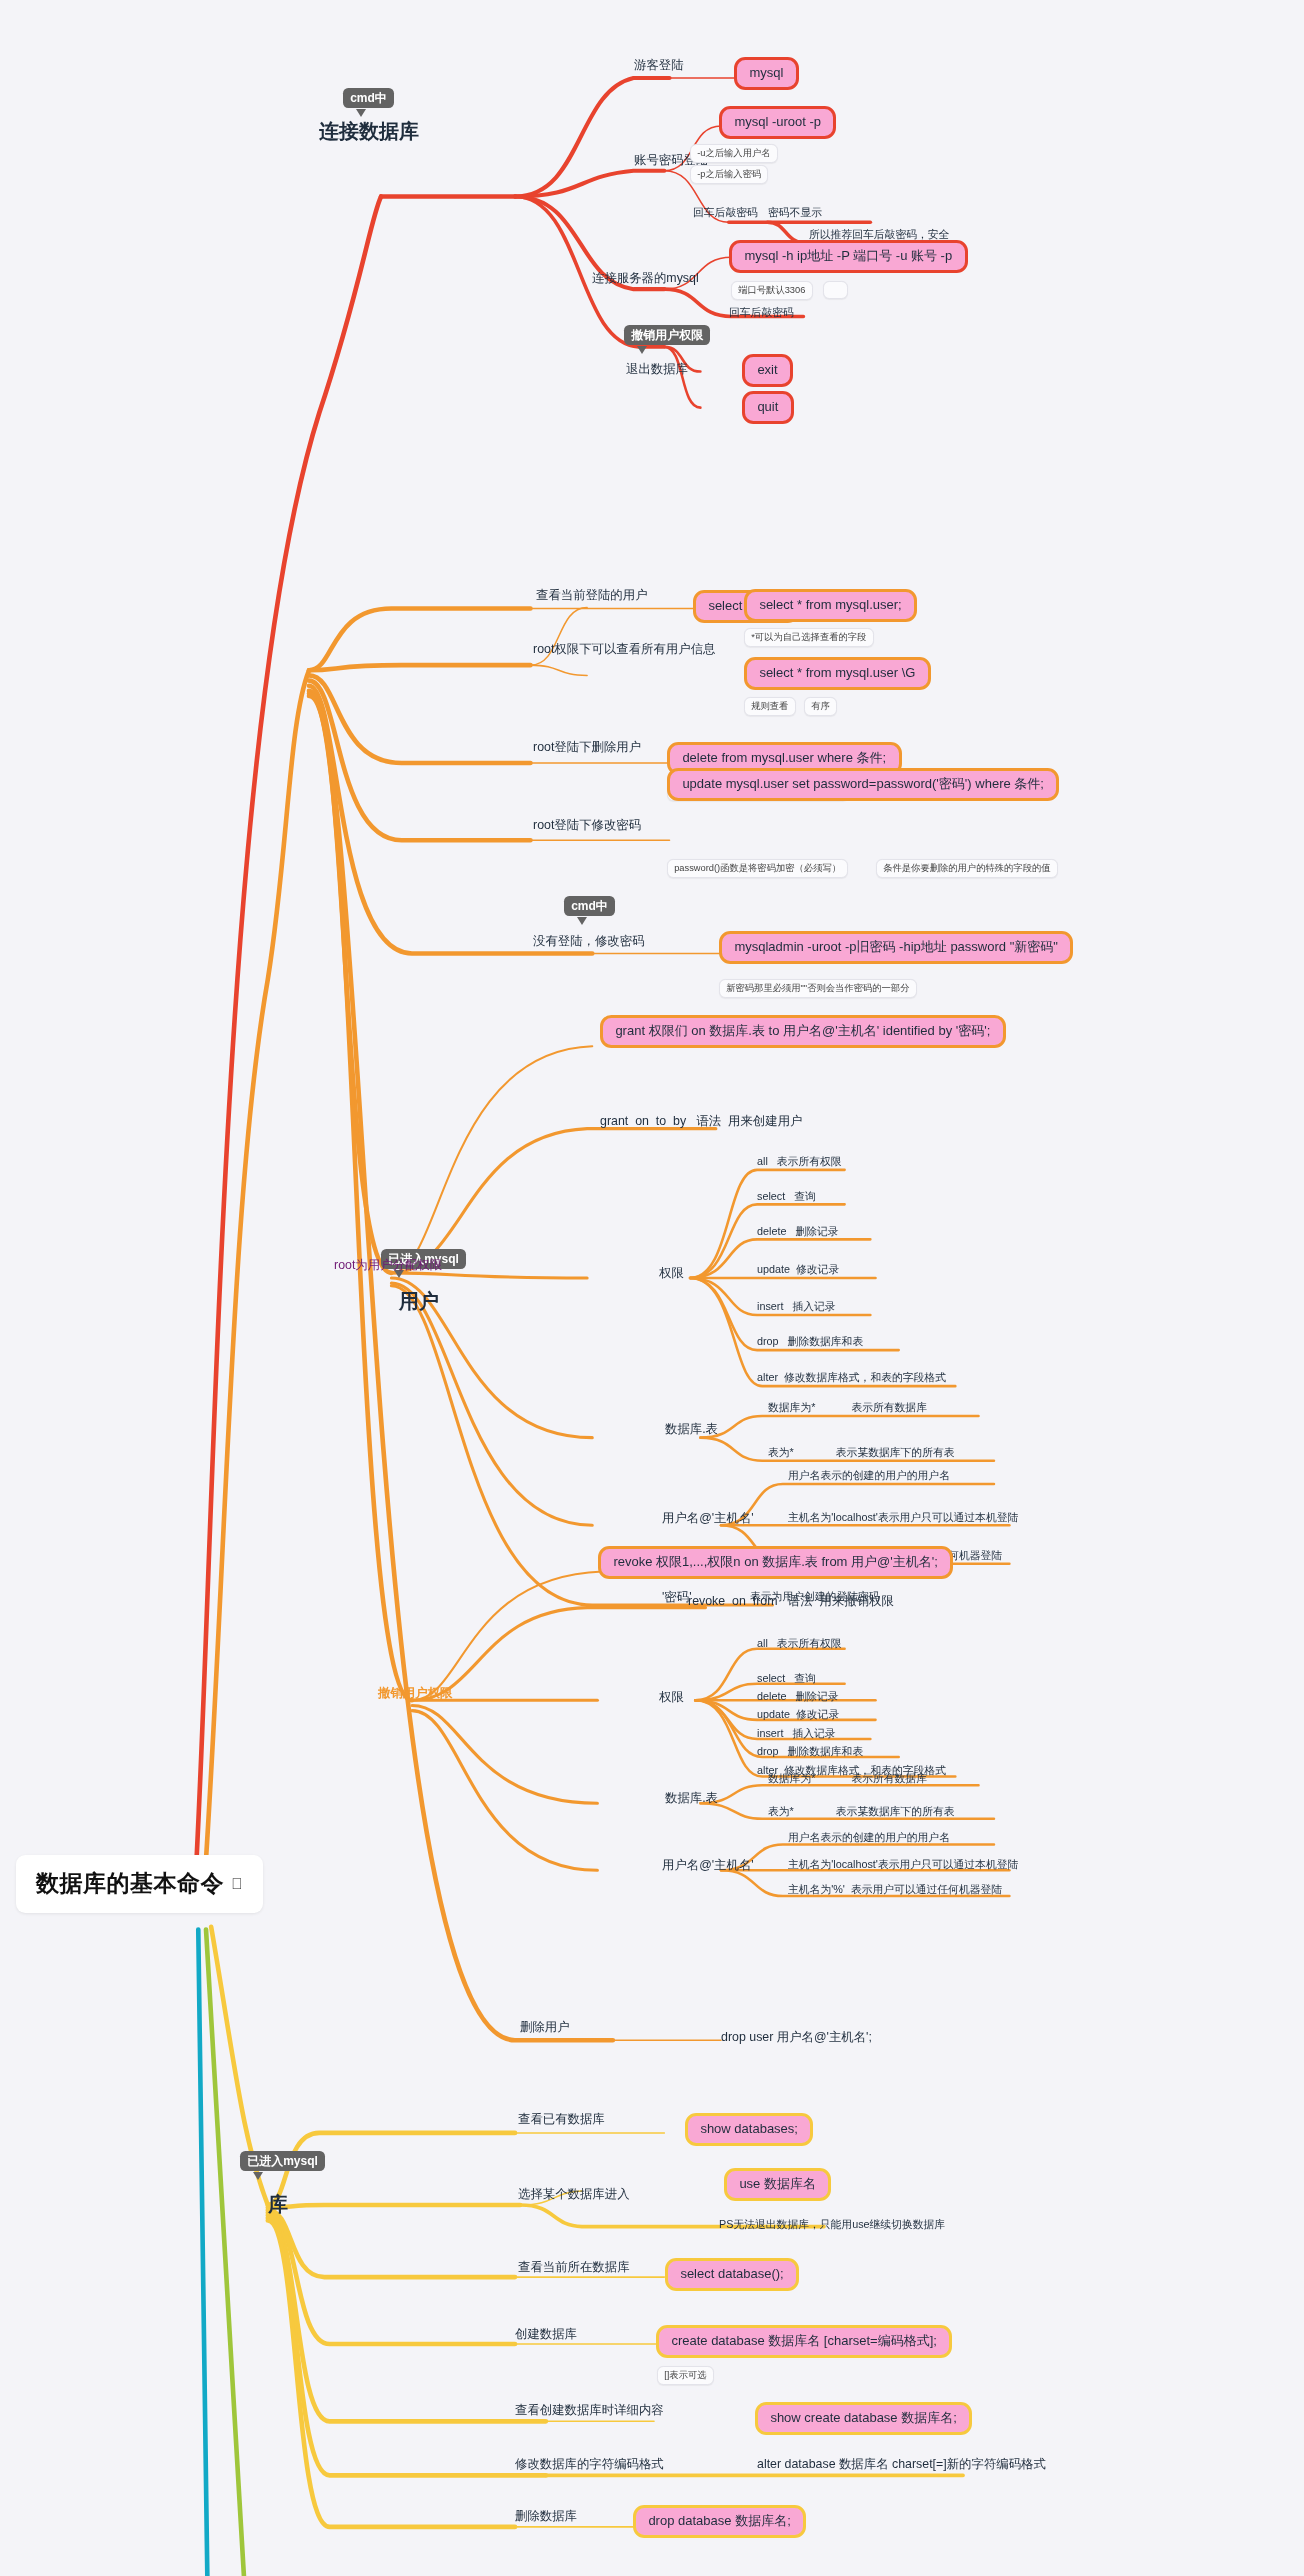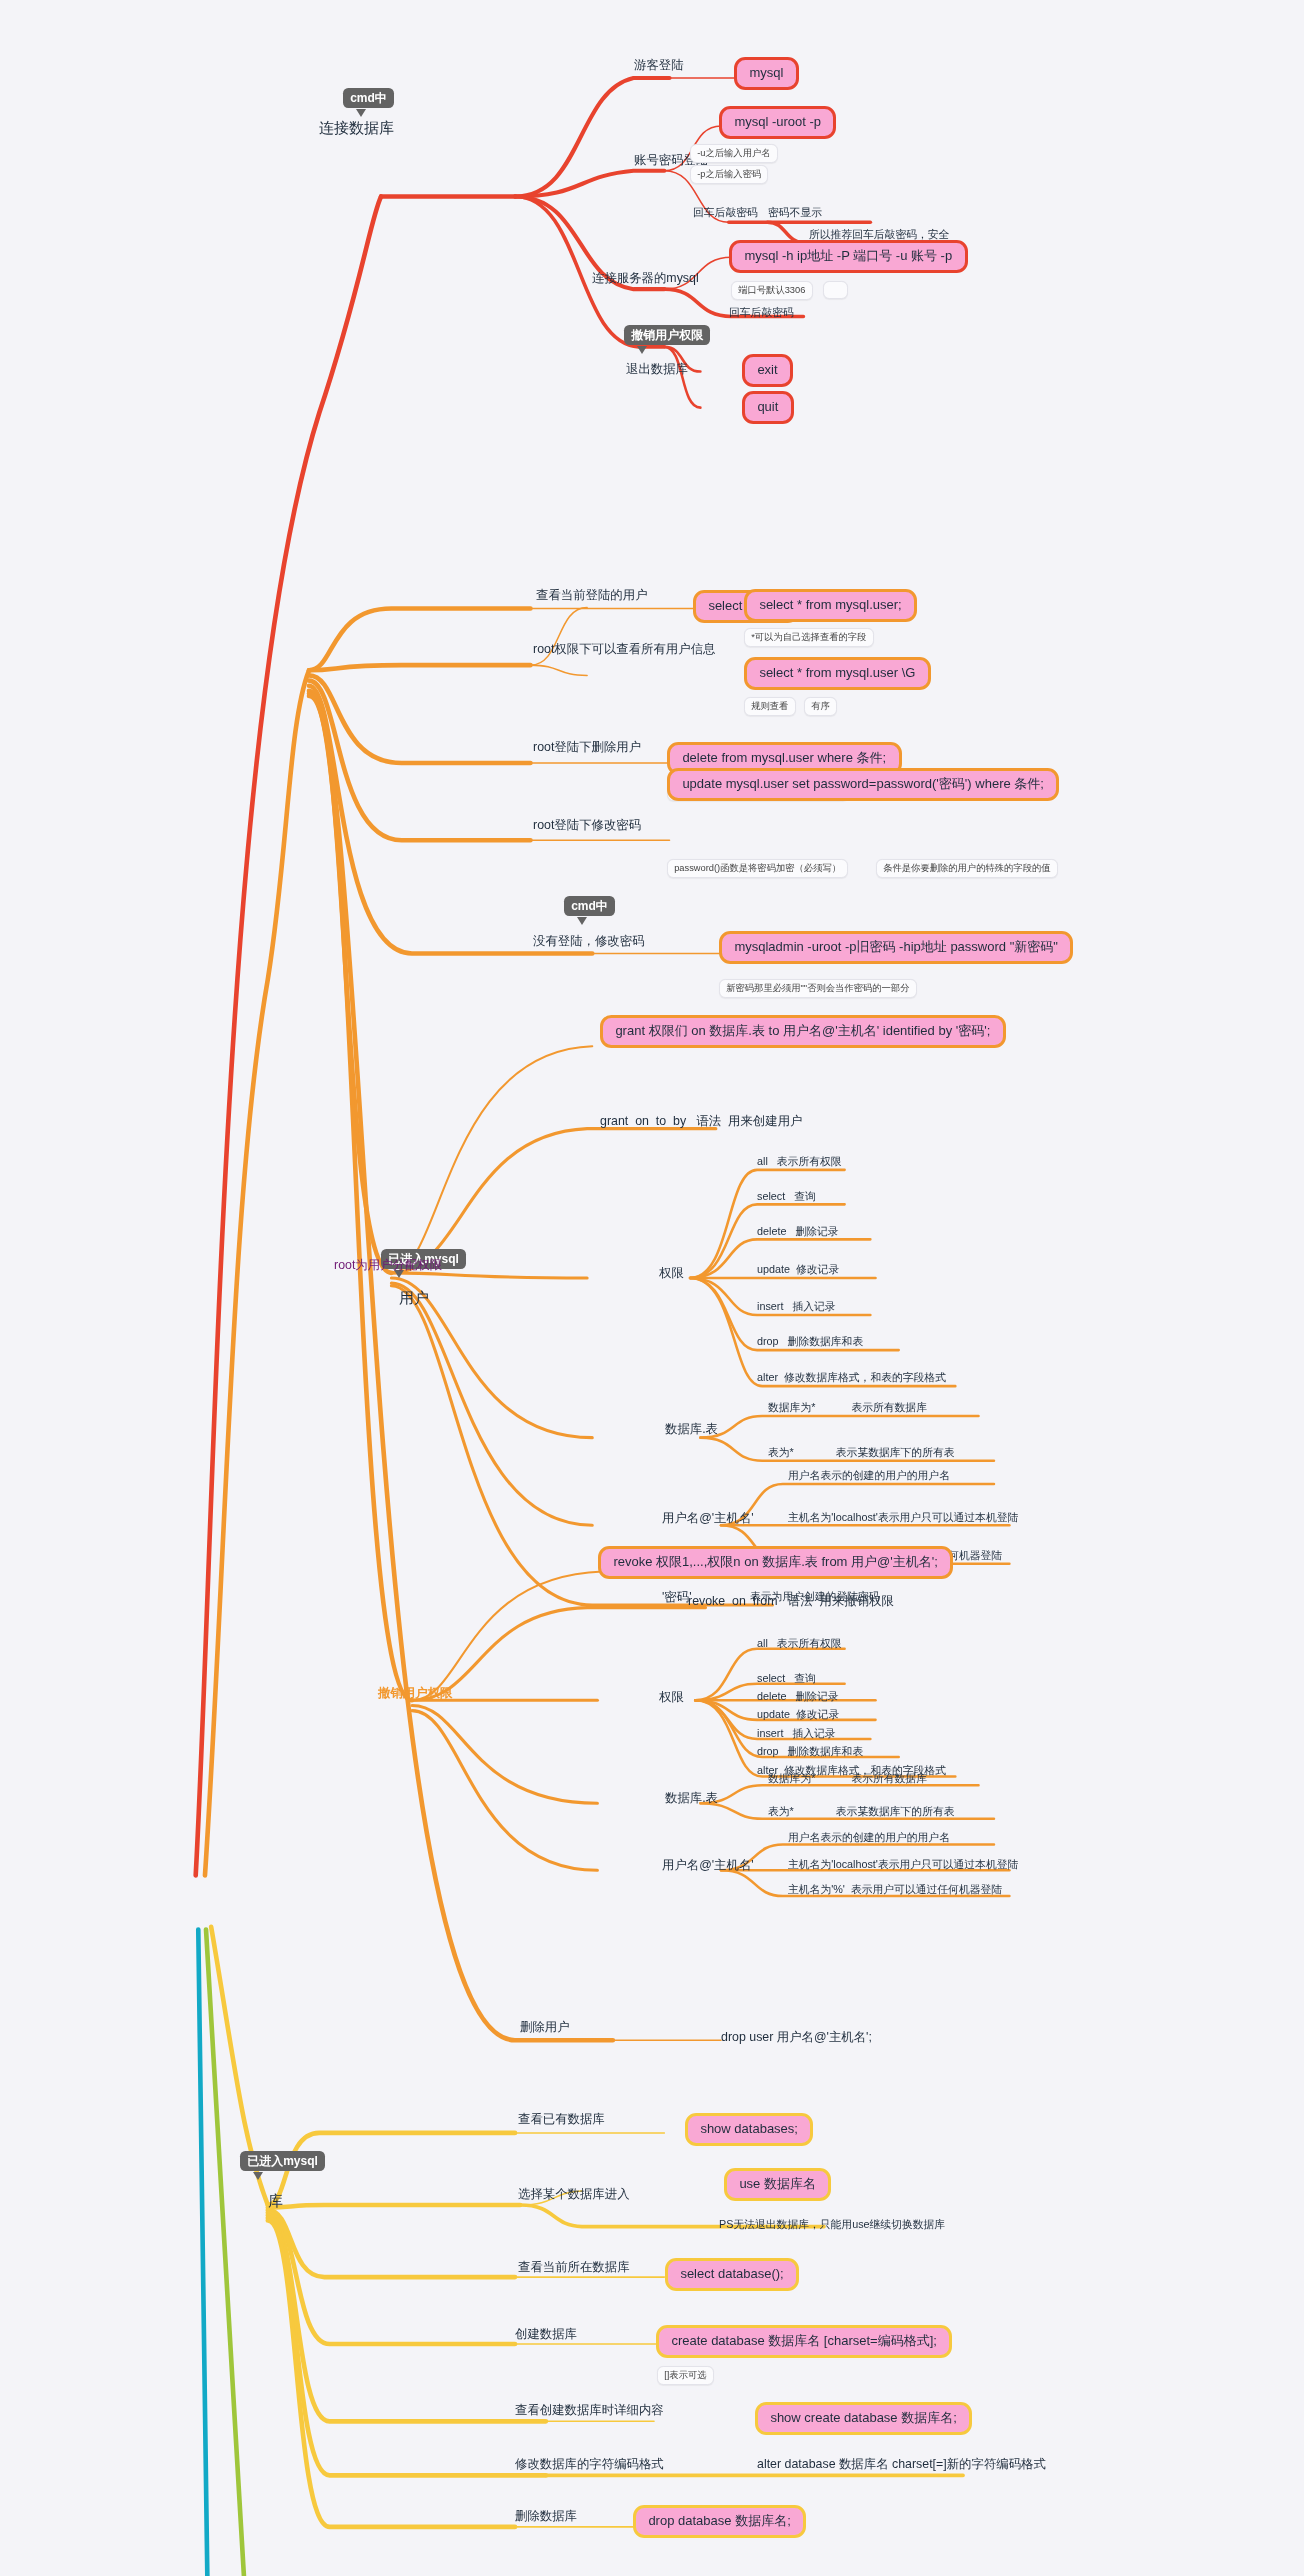--- a/index.html
+++ b/index.html
@@ -47,21 +47,21 @@
   .pill{
     background:#f9a8d4;border-radius:11.3px;border:3.1px solid #e8432e;
     padding:5.2px 12.4px;font-size:13px;line-height:1.25;color:#1f2d3d;
   }
   .pill.o{border-color:#f2982f;}
   .pill.y{border-color:#f7c93e;}
 
   
   .lbl{font-size:12.4px;color:#1f2d3d;line-height:1.3;}
   .lbl.sm{font-size:10.8px;}
-  .lbl.big{font-size:15px;}
+  .lbl.big{font-size:20px;font-weight:bold;}
   .lbl.red{color:#701a75;font-weight:normal;}
   .lbl.orange{color:#f2982f;font-weight:bold;}
 
   
   .chip{
     background:#fbfbfd;border:1px solid #e3e3ea;border-radius:6.2px;
     padding:2.1px 6.2px;font-size:9.3px;color:#444;
     box-shadow:0 0.5px 1px rgba(0,0,0,.05);
   }
 </style>
@@ -194,20 +194,24 @@
       <path d="M1030 6430 L 1330 6430" stroke="#12a9c6" stroke-width="3"></path>
       <path d="M430 6625 C 500 6625 490 6670 570 6670 L 1030 6670" stroke="#12a9c6" stroke-width="9"></path>
       <path d="M1030 6670 L 1340 6670" stroke="#12a9c6" stroke-width="3"></path>
       <path d="M430 6630 C 510 6630 500 6840 580 6840 L 1030 6840" stroke="#12a9c6" stroke-width="9"></path>
       <path d="M1030 6840 L 1330 6840" stroke="#12a9c6" stroke-width="3"></path>
       <path d="M430 6635 C 520 6635 500 7120 610 7120 L 1030 7120" stroke="#12a9c6" stroke-width="9"></path>
       <path d="M1030 7120 L 1250 7120" stroke="#12a9c6" stroke-width="3"></path>
     </g>
   </svg>
 
+  <div class="node root" style="left:15.5px; top:1855px;">
+    <span>数据库的基本命令</span>
+    <span class="lnk">⎕</span>
+  </div>
 
   <div class="node tag" style="left:343px; top:88px;">cmd中</div>
   <div class="node lbl big" style="left:319px; top:118px;">连接数据库</div>
 
   <div class="node lbl" style="left:634px; top:57px;">游客登陆</div>
   <div class="node pill" style="left:734px; top:57px;">mysql</div>
 
   <div class="node lbl" style="left:634px; top:152px;">账号密码登陆</div>
   <div class="node pill" style="left:719px; top:106px;">mysql -uroot -p</div>
   <div class="node chip" style="left:690px; top:144px;">-u之后输入用户名</div>

